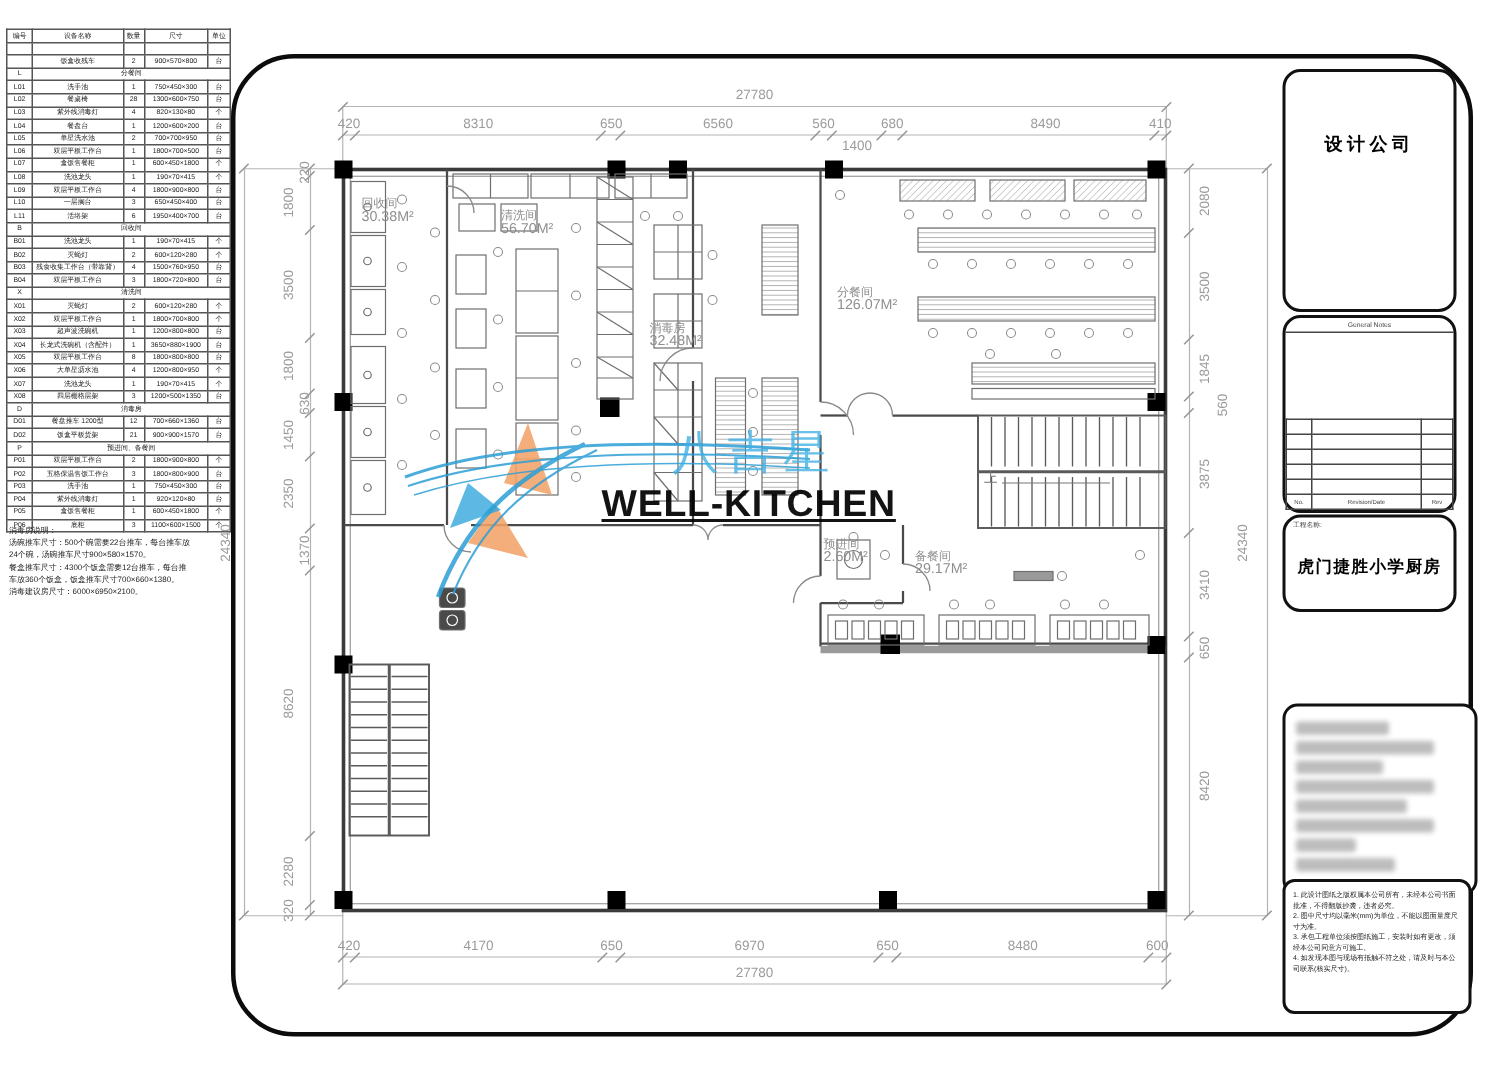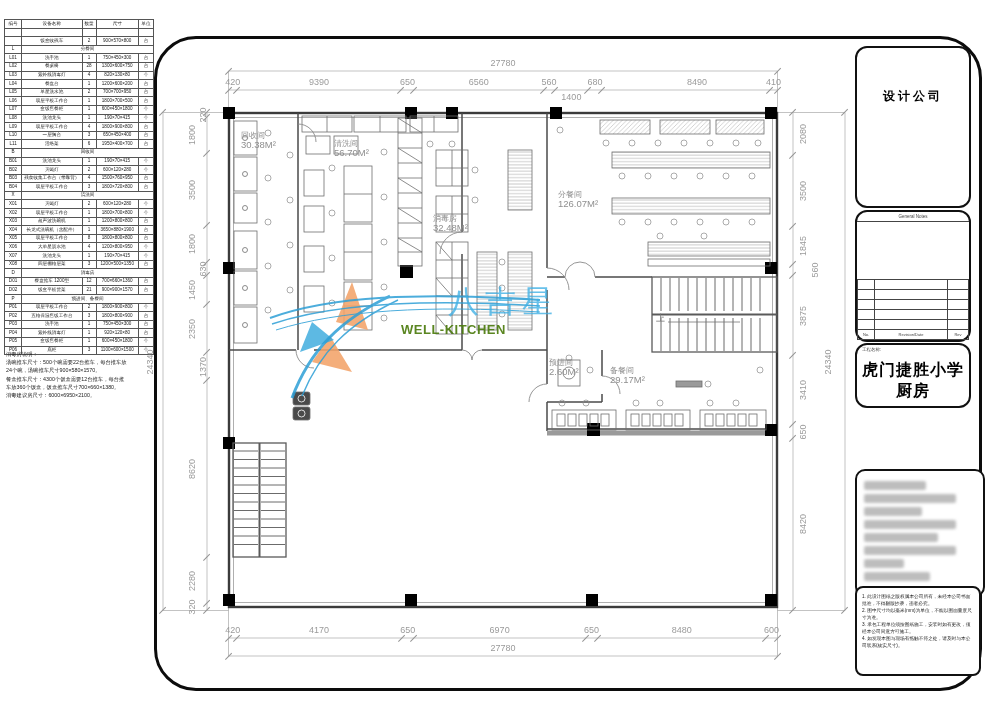--- a/index.html
+++ b/index.html
@@ -20,39 +20,39 @@
   
   .dim{position:absolute;font-size:9px;color:#9b9b9b;white-space:nowrap;}
   .tick{position:absolute;width:1.4px;height:9px;background:#949494;transform:rotate(45deg);}
   
   .room{position:absolute;color:#8f8f8f;font-size:8px;line-height:1.15;}
   .room .area{font-size:9.5px;}
   #stair-up{position:absolute;left:656px;top:312px;font-size:9px;color:#777;}
   
   #wm-cn{position:absolute;left:448px;top:281px;font-size:31px;letter-spacing:6px;
     color:#3fb0e5;opacity:.78;font-weight:500;}
-  #wm-en{position:absolute;left:401px;top:322px;font-size:13px;font-weight:bold;
-    color:#4d7c0f;opacity:.92;letter-spacing:.5px;}
+  #wm-en{position:absolute;left:401px;top:322px;font-size:25px;font-weight:bold;
+    color:#000000;opacity:.92;letter-spacing:.5px;text-decoration:underline;}
   
   .tbox{position:absolute;left:855px;width:112px;border:2px solid #111;border-radius:12px;
     background:#fff;}
   #tb1{top:46px;height:158px;}
   #tb1 .hdr{margin-top:40px;text-align:center;font-size:12px;font-weight:bold;letter-spacing:3px;}
   #tb1 .company{margin:18px 8px 0 10px;font-size:13.5px;font-weight:bold;line-height:1.45;width:86px;}
   #tb2{top:210px;height:128px;display:flex;flex-direction:column;}
   #tb2 .gn{font-size:4.5px;color:#444;text-align:center;padding:2px 0;border-bottom:0.5px solid #444;}
   #tb2 .sp{flex:1;}
   table.rev{width:100%;border-collapse:collapse;font-size:4px;color:#444;}
   table.rev td{border:0.5px solid #444;height:9px;padding:0 1px;text-align:center;overflow:hidden;}
   table.rev td:first-child{width:14px}table.rev td:last-child{width:18px}
   #tb3{top:343px;height:61px;}
   #tb4{top:410px;height:54px;}
   .tiny-label{position:absolute;left:5px;top:2px;font-size:4.5px;color:#444;}
   .tb-main{position:absolute;left:0;right:0;top:50%;transform:translateY(-38%);
-    text-align:center;font-size:16px;font-weight:bold;letter-spacing:1px;}
+    text-align:center;font-size:11px;font-weight:bold;letter-spacing:1px;}
   #tb4 .tb-main{font-size:13px;letter-spacing:2px;}
   #tb5{top:469px;height:112px;border-radius:10px;padding:6px 7px;overflow:hidden;}
   #tb5 .bar{background:#bdbdbd;border-radius:2px;filter:blur(1.6px);margin:4px 0;height:9px;}
   #tb6{top:586px;height:76px;border-radius:8px;padding:5px 5px;}
   #tb6 div{font-size:4.7px;line-height:1.5;color:#222;}
   svg{position:absolute;left:0;top:0;}
 </style>
 </head>
 <body>
 
@@ -659,21 +659,21 @@
       <div>车放360个饭盒，饭盒推车尺寸700×660×1380。</div>
       <div>消毒建议房尺寸：6000×6950×2100。</div>
     </div>
 
   <div id="frame"></div>
 
   <div id="dim-layer">
       <div class="tick" style="left: 227.8px; top: 85.5px;"></div>
       <div class="dim" style="left: 232.65px; top: 82px; transform: translate(-50%, -50%);">420</div>
       <div class="tick" style="left: 236.1px; top: 85.5px;"></div>
-      <div class="dim" style="left: 318.913px; top: 82px; transform: translate(-50%, -50%);">9390</div>
+      <div class="dim" style="left: 318.913px; top: 82px; transform: translate(-50%, -50%);">8310</div>
       <div class="tick" style="left: 400.326px; top: 85.5px;"></div>
       <div class="dim" style="left: 407.449px; top: 82px; transform: translate(-50%, -50%);">650</div>
       <div class="tick" style="left: 413.171px; top: 85.5px;"></div>
       <div class="dim" style="left: 478.692px; top: 82px; transform: translate(-50%, -50%);">6560</div>
       <div class="tick" style="left: 542.813px; top: 85.5px;"></div>
       <div class="dim" style="left: 549.046px; top: 82px; transform: translate(-50%, -50%);">560</div>
       <div class="tick" style="left: 553.88px; top: 85.5px;"></div>
       <div class="dim" style="left: 571.378px; top: 97px; transform: translate(-50%, -50%);">1400</div>
       <div class="tick" style="left: 587.476px; top: 85.5px;"></div>
       <div class="dim" style="left: 594.895px; top: 82px; transform: translate(-50%, -50%);">680</div>

